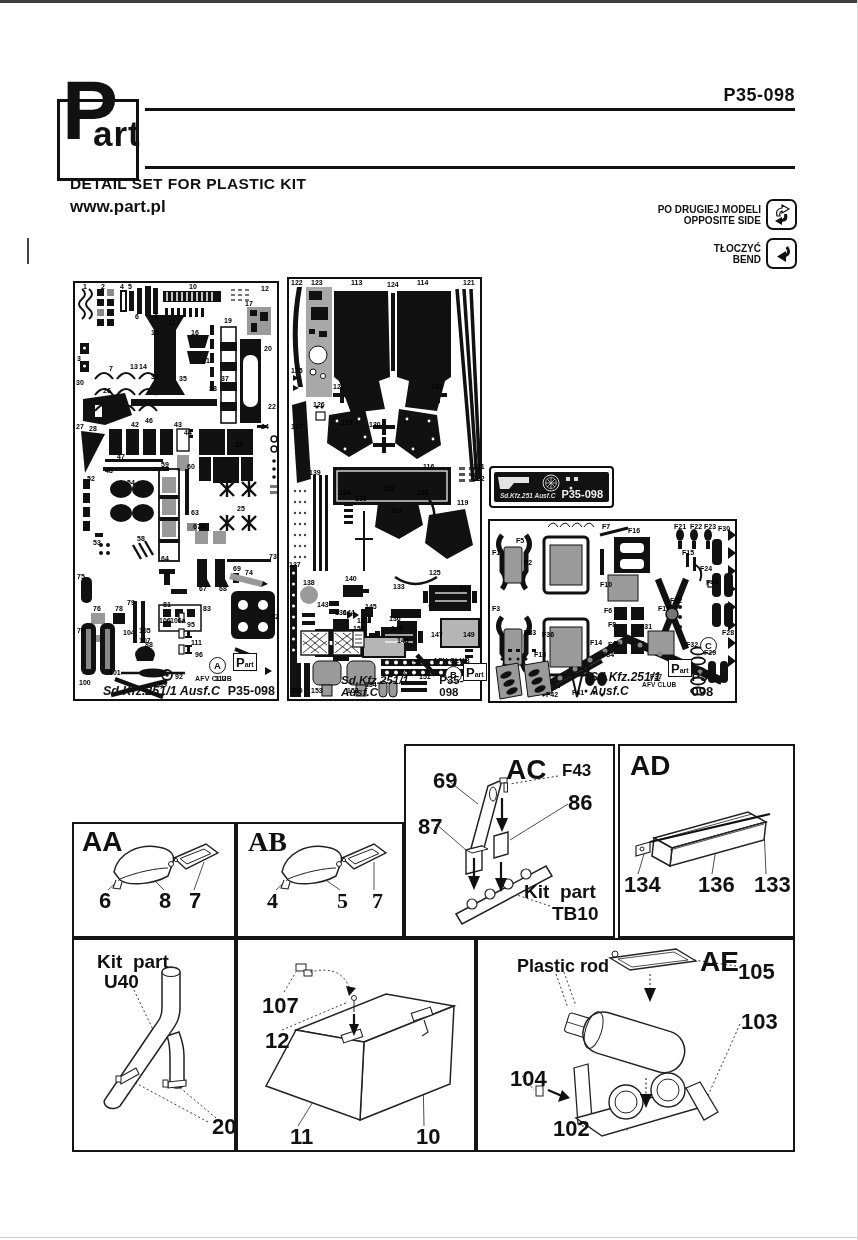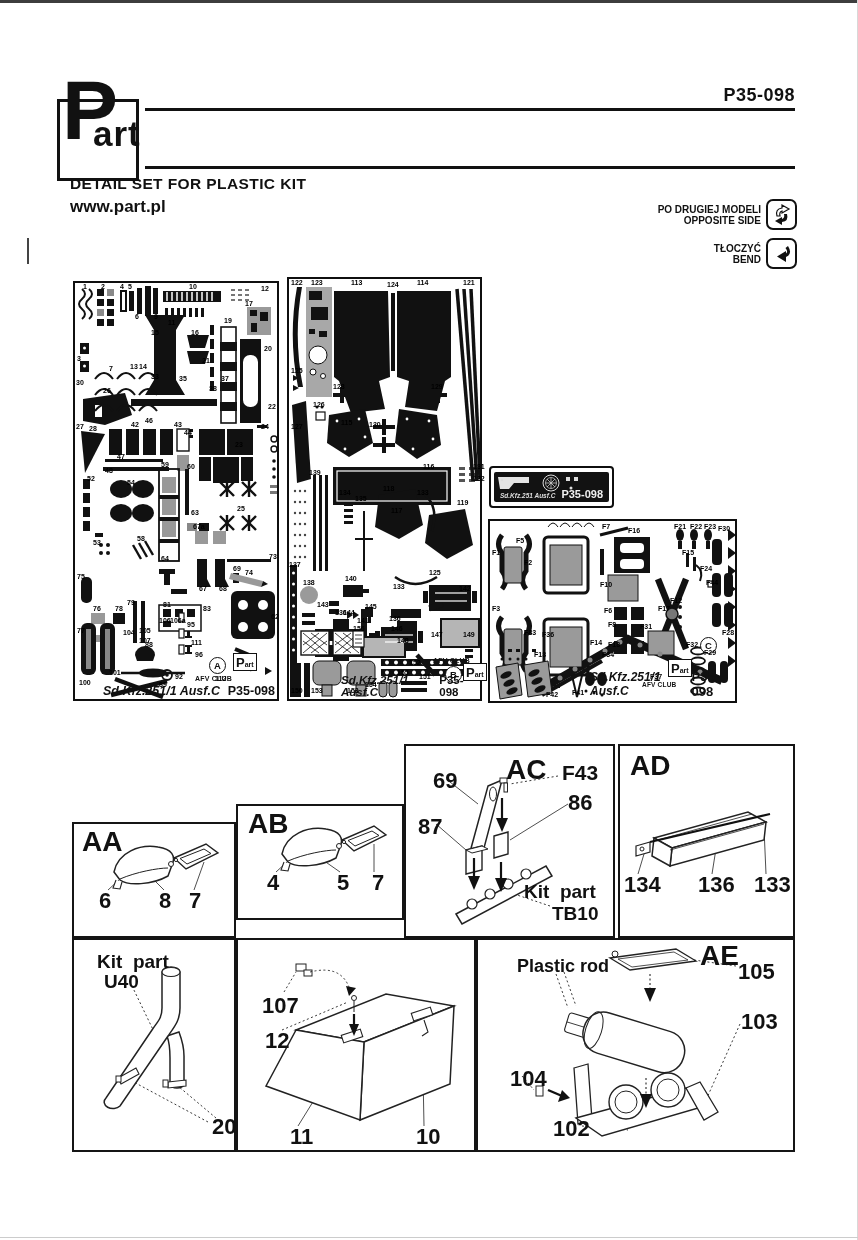--- a/index.html
+++ b/index.html
@@ -46,21 +46,21 @@
 
   
   .np-black{position:absolute;left:3px;top:4px;right:3px;bottom:4px;background:#121212;border-radius:2px;}
   .np-cap{position:absolute;left:6px;bottom:3px;color:#ddd;font-size:6.5px;font-weight:700;font-style:italic;}
   .np-code{position:absolute;right:6px;bottom:2px;color:#f0f0f0;font-size:11px;font-weight:700;}
 
   
   .abox{position:absolute;background:#fff;border:2.4px solid #151515;box-sizing:border-box;}
   .btitle{position:absolute;font-size:28px;font-weight:700;line-height:1;}
   .lbl{position:absolute;font-size:22px;font-weight:700;line-height:1;}
-  .lbl-s{position:absolute;font-size:21px;font-weight:700;line-height:1;}
+  .lbl-s{position:absolute;font-size:17px;font-weight:700;line-height:1;}
   .kit{position:absolute;font-size:19px;font-weight:700;line-height:1;white-space:pre;}
   .note{position:absolute;font-size:18px;font-weight:700;line-height:1;white-space:pre;}
   svg{display:block;}
 </style>
 </head>
 <body>
 
 <div class="page">
   <div class="abs top-edge"></div>
   <div class="abs right-edge"></div>
@@ -887,21 +887,21 @@
         <circle cx="97" cy="40" r="2.5" stroke-width="1"></circle>
         <circle cx="102" cy="36" r="1.6" stroke-width="1"></circle>
       </g>
     </svg>
     <div class="btitle" style="left:8px;top:4px;">AA</div>
     <div class="lbl" style="left:25px;top:66px;">6</div>
     <div class="lbl" style="left:85px;top:66px;">8</div>
     <div class="lbl" style="left:115px;top:66px;">7</div>
   </div>
 
-  <div class="abox" style="left:236px;top:804px;width:168px;height:116px;">
+  <div class="abox" style="left:236px;top:822px;width:168px;height:116px;font-family:Liberation Serif, serif;">
     <svg width="163" height="111" viewBox="0 0 163 111">
       <g stroke="#222" fill="#fff">
         <line x1="38" y1="66" x2="60" y2="46" stroke-width=".8"></line>
         <line x1="102" y1="66" x2="82" y2="52" stroke-width=".8"></line>
         <line x1="136" y1="66" x2="136" y2="38" stroke-width=".8"></line>
         <polygon points="104,34 136,20 148,29 116,45" stroke-width="1.4"></polygon>
         <polygon points="110,34.5 134,25 141,29.5 117,40" stroke-width="1" fill="none"></polygon>
         <path d="M44,48 C48,28 70,20 88,23 C102,25 106,32 102,41 L98,52 C82,61 58,62 50,56 Z" stroke-width="1.5"></path>
         <path d="M50,55 C66,48 88,44 98,44" stroke-width="1" fill="none"></path>
         <path d="M46,56 l-3,8 l7,1 l2,-7" stroke-width="1.1"></path>
@@ -995,21 +995,21 @@
       </g>
       <g fill="#111">
         <line x1="172" y1="34" x2="172" y2="50" stroke="#111" stroke-width="1" stroke-dasharray="2,2.5"></line>
         <polygon points="166,48 178,48 172,62"></polygon>
         <line x1="168" y1="138" x2="168" y2="156" stroke="#111" stroke-width="1" stroke-dasharray="2,2.5"></line>
         <polygon points="162,154 174,154 168,168"></polygon>
         <line x1="70" y1="150" x2="84" y2="156" stroke="#111" stroke-width="2.4"></line>
         <polygon points="84,150 92,158 80,162"></polygon>
       </g>
     </svg>
-    <div class="btitle" style="left:222px;top:2px;">AE</div>
+    <div class="btitle" style="left:222px;top:8px;">AE</div>
     <div class="note" style="left:39px;top:17px;">Plastic rod</div>
     <div class="lbl" style="left:260px;top:21px;">105</div>
     <div class="lbl" style="left:263px;top:71px;">103</div>
     <div class="lbl" style="left:32px;top:128px;">104</div>
     <div class="lbl" style="left:75px;top:178px;">102</div>
   </div>
 
 </div>
 
 </body></html>

